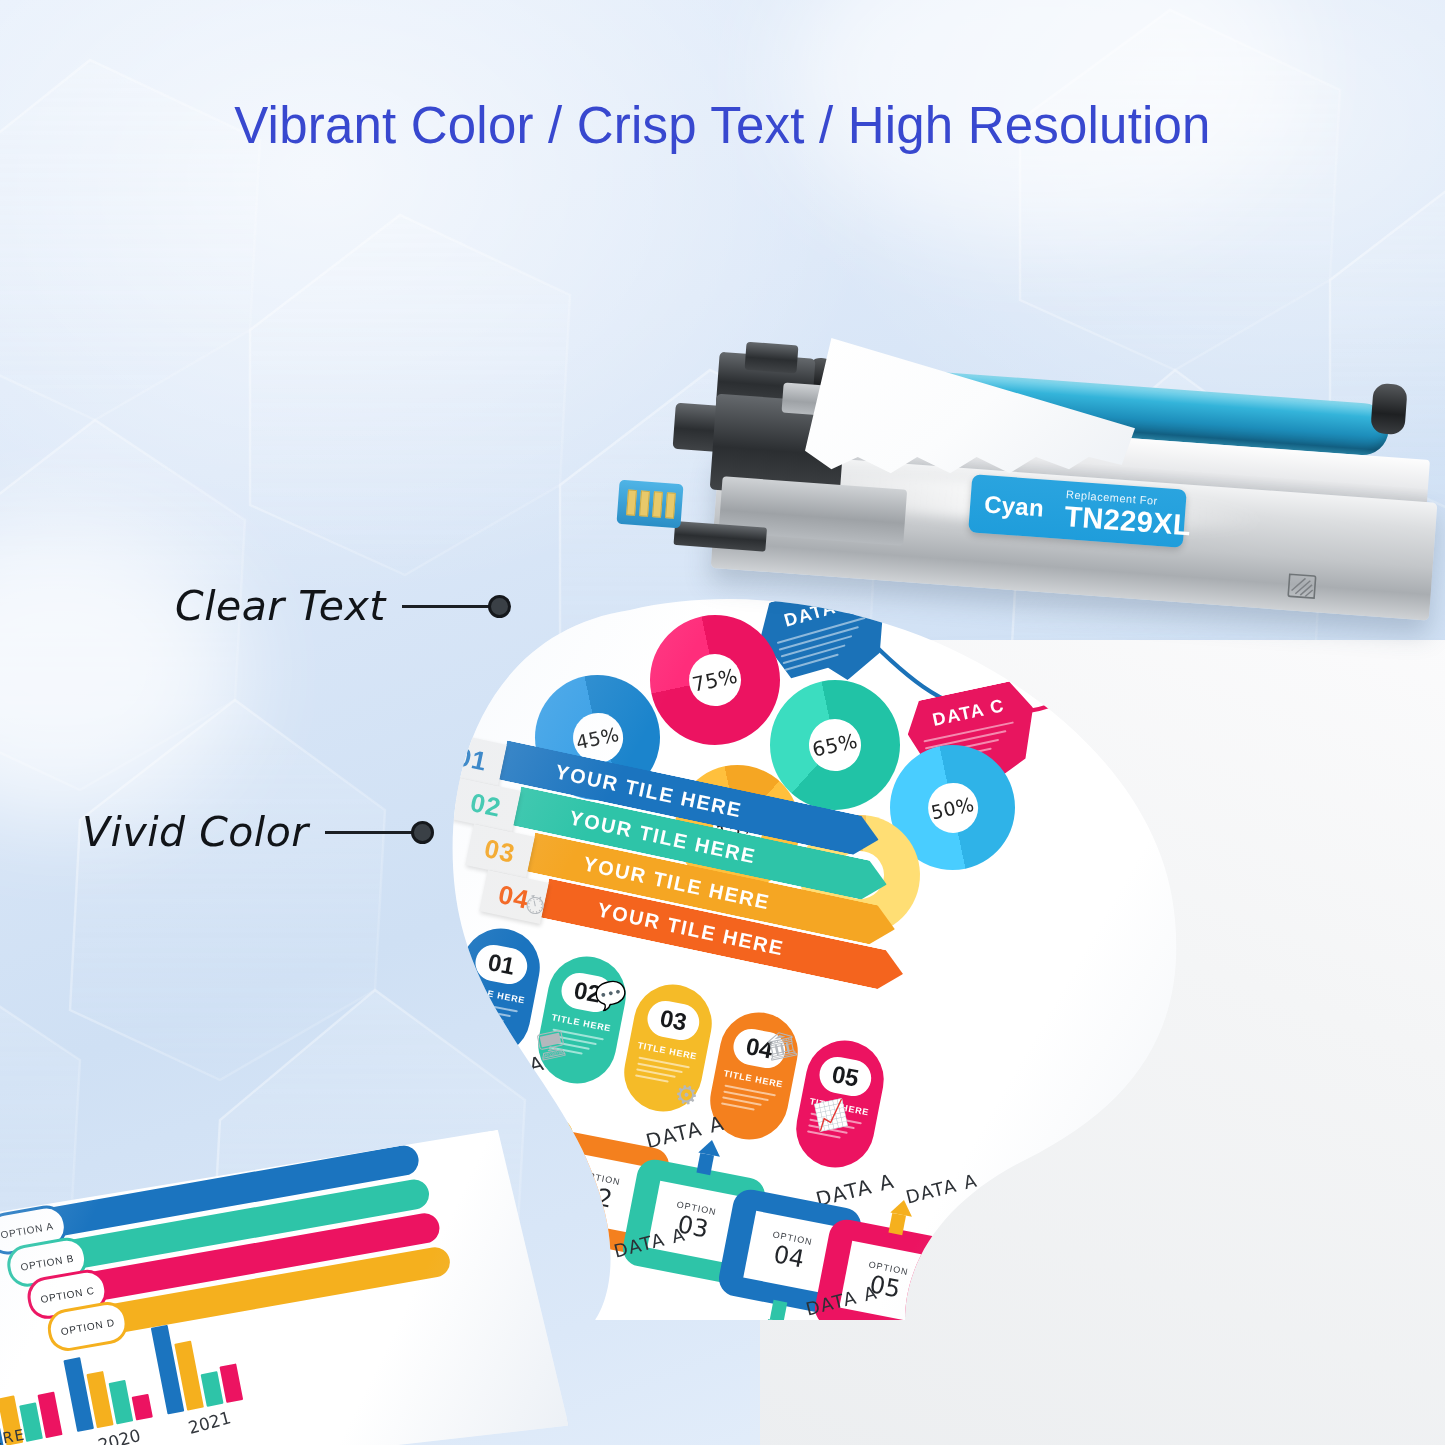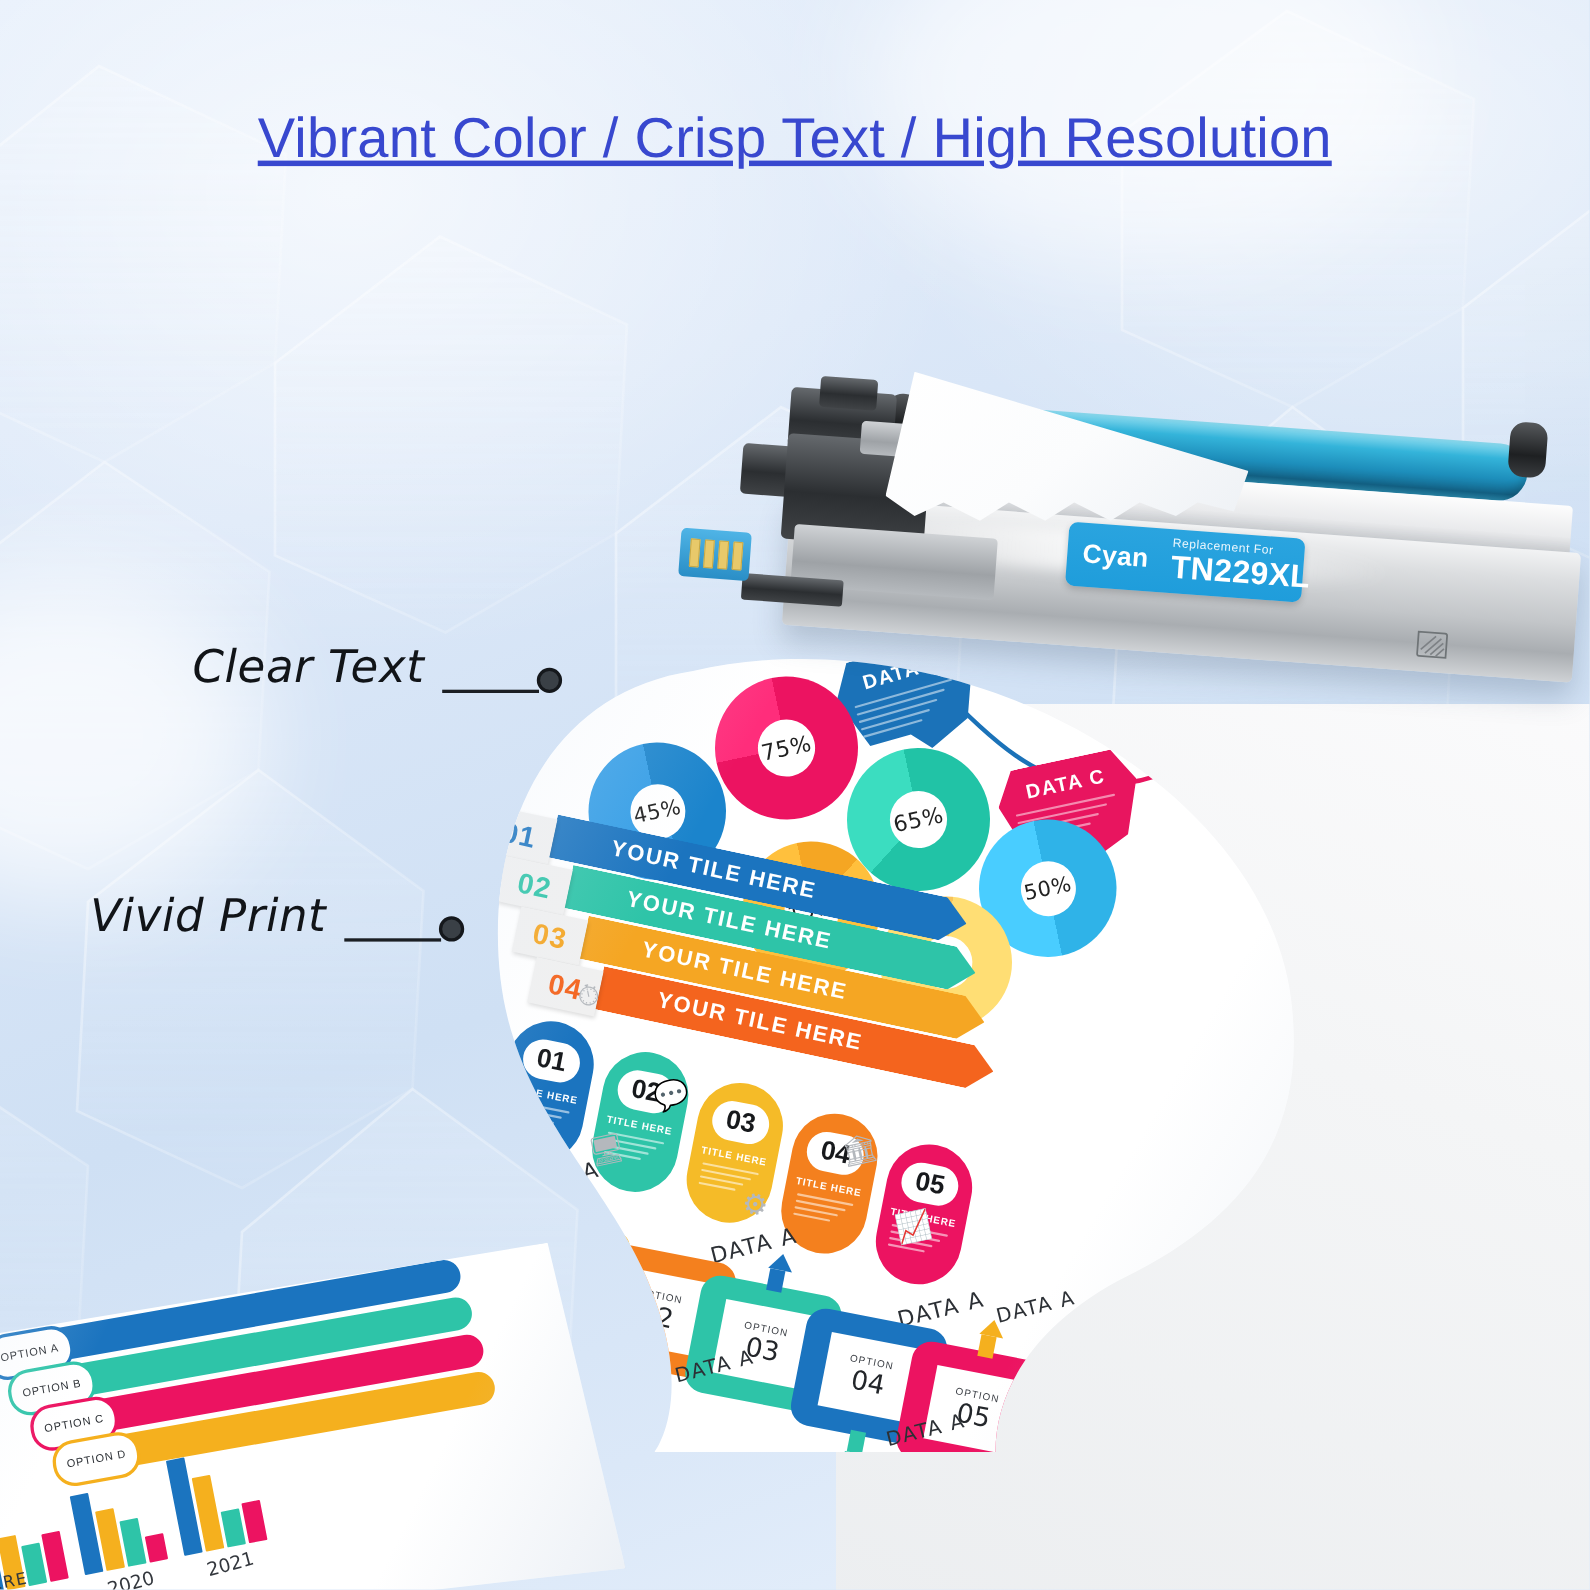--- a/index.html
+++ b/index.html
@@ -22,25 +22,25 @@
   .bg-glow{position:absolute;border-radius:50%;filter:blur(48px);pointer-events:none;}
 
   
   .headline-wrap{position:absolute;left:0;right:0;top:62px;text-align:center;}
   .headline{
     font-size:82px;font-weight:bold;letter-spacing:-1px;line-height:1;
     color:#2d3fc6;white-space:nowrap;
   }
   .subhead{
     margin-top:34px;font-size:51px;font-weight:normal;letter-spacing:.2px;
-    color:#3848cf;white-space:nowrap;text-decoration:underline;
-  }
-
-  
-  .callout{position:absolute;display:flex;align-items:flex-end;}
+    color:#3848cf;white-space:nowrap;
+  }
+
+  
+  .callout{position:absolute;display:flex;align-items:center;}
   .callout .ctext{
     font-style:italic;font-size:41px;color:#111418;white-space:nowrap;
     font-family:"DejaVu Sans", sans-serif;letter-spacing:.5px;
   }
   .callout .cline{height:3px;background:#1b1f24;margin-left:16px;}
   .callout .cdot{
     width:17px;height:17px;border-radius:50%;background:#3a4046;
     border:3px solid #15181c;margin-left:-2px;flex:0 0 auto;
   }
 
@@ -559,18 +559,18 @@
   </div>
 
   <div class="flap"></div>
 
   <div class="callout" style="left:175px;top:582px;">
     <span class="ctext">Clear Text</span>
     <span class="cline" style="width:88px;"></span>
     <span class="cdot"></span>
   </div>
   <div class="callout" style="left:82px;top:808px;">
-    <span class="ctext">Vivid Print</span>
+    <span class="ctext">Vivid Color</span>
     <span class="cline" style="width:88px;"></span>
     <span class="cdot"></span>
   </div>
 
 </div>
 
 </body></html>

